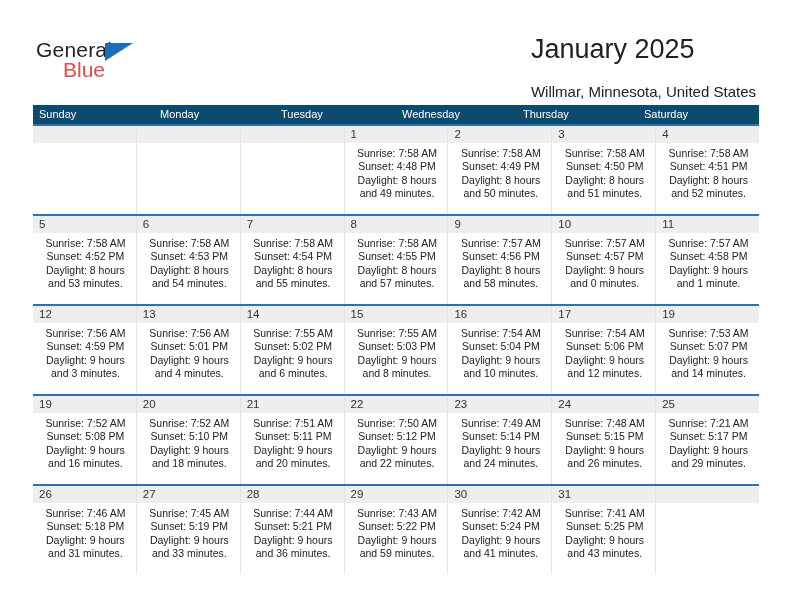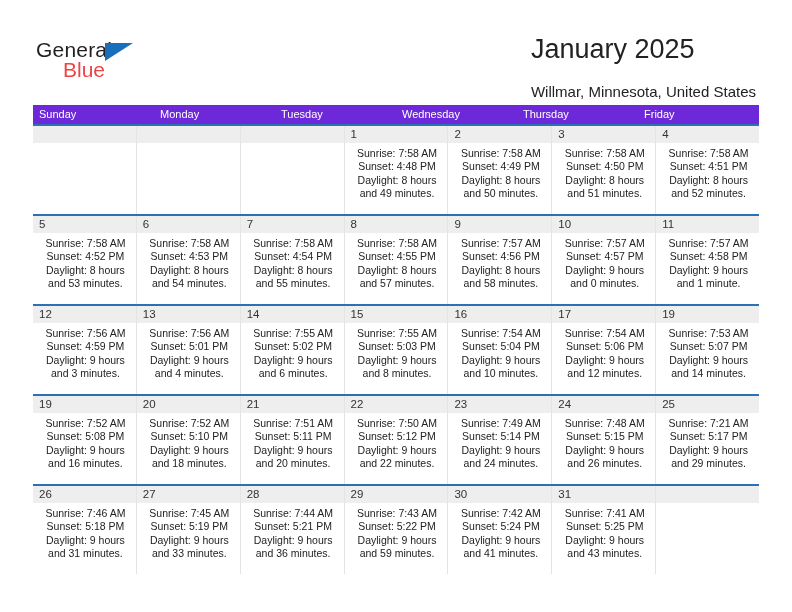--- a/index.html
+++ b/index.html
@@ -84,21 +84,21 @@
 
   
   .calendar {
     position: absolute;
     left: 33px;
     top: 105px;
     width: 726px;
   }
   .weekday-row {
     display: flex;
-    background: #6d28d9;
+    background: #0c4a6e;
     height: 19px;
   }
   .weekday {
     flex: 1 1 0;
     color: #ffffff;
     font-size: 11px;
     line-height: 19px;
     padding-left: 6px;
     box-sizing: border-box;
     white-space: nowrap;
@@ -167,21 +167,21 @@
   </div>
 
   <div class="calendar">
 
     <div class="weekday-row">
       <div class="weekday">Sunday</div>
       <div class="weekday">Monday</div>
       <div class="weekday">Tuesday</div>
       <div class="weekday">Wednesday</div>
       <div class="weekday">Thursday</div>
-      <div class="weekday">Friday</div>
+      <div class="weekday">Saturday</div>
     </div>
 
     <div class="week-row">
       <div class="day-cell empty">
         <span class="day-num"></span>
 
       </div>
       <div class="day-cell empty">
         <span class="day-num"></span>
 

